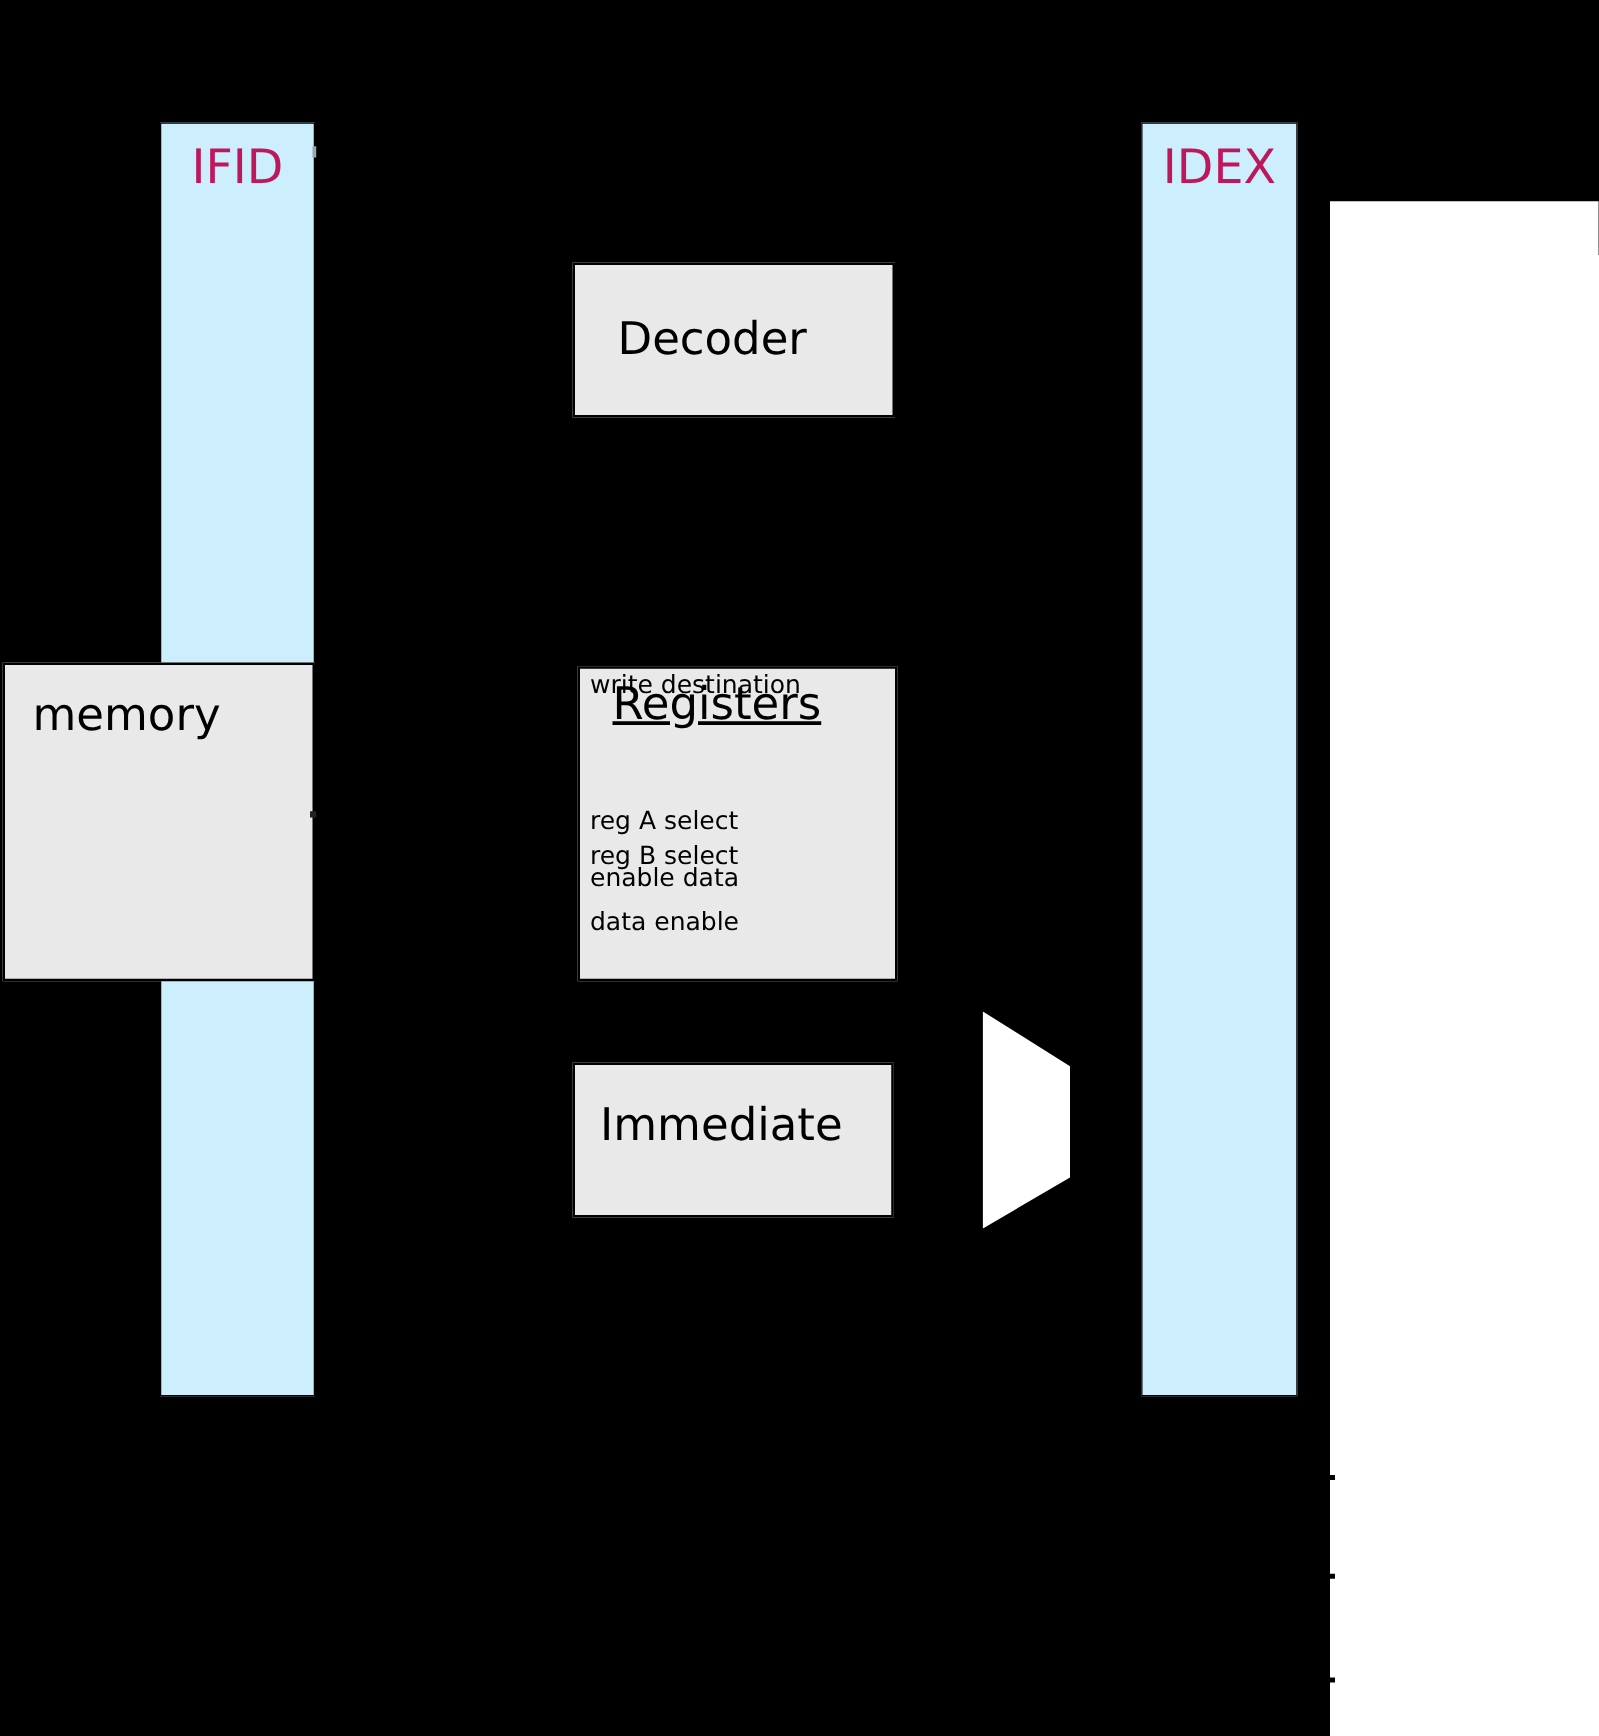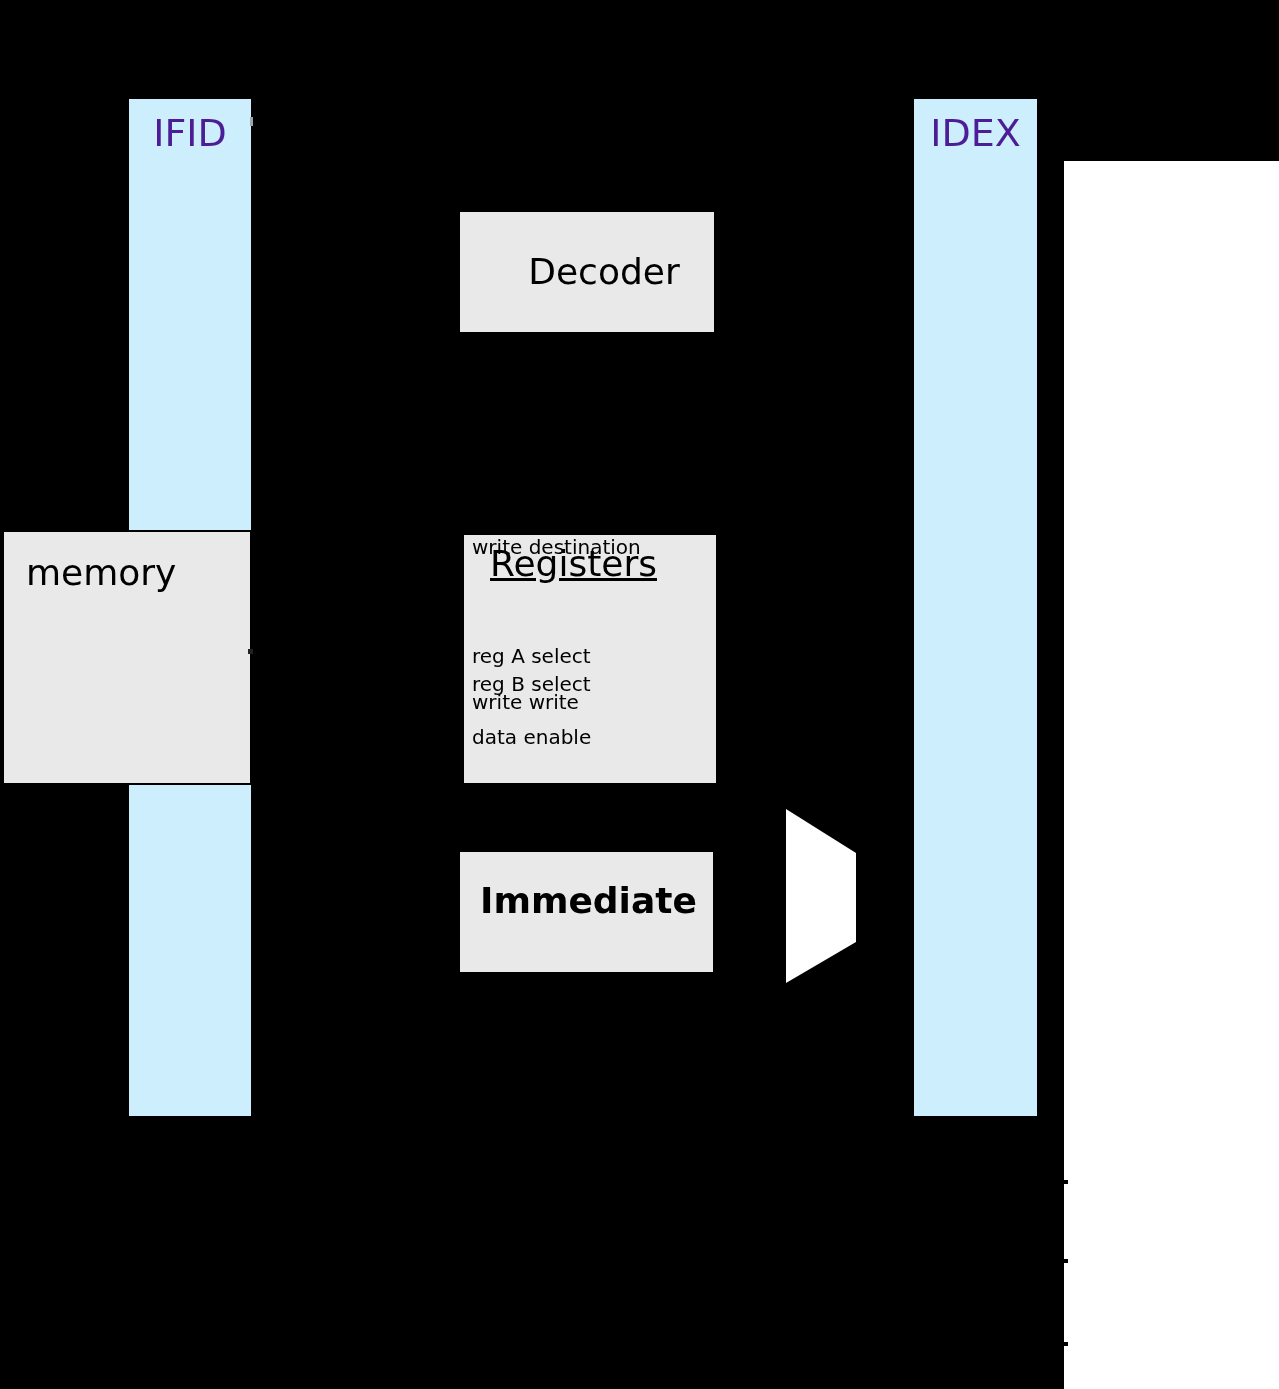--- a/index.html
+++ b/index.html
@@ -31,21 +31,21 @@
     box-sizing: border-box;
     text-align: center;
   }
   .pipe-bar.ifid { left: 128px; top: 98px; width: 124px; height: 1019px; }
   .pipe-bar.idex { left: 913px; top: 98px; width: 125px; height: 1019px; }
   .pipe-bar .bar-label {
     display: inline-block;
     margin-top: 13px;
     font-size: 38px;
     line-height: 1.15;
-    color: #4c1d95;
+    color: #be185d;
   }
 
   
   .block {
     background: #e9e9e9;
     border: 2px solid #000000;
     box-sizing: border-box;
   }
   .block-title {
     font-size: 36px;
@@ -55,21 +55,20 @@
 
   .block.instruction-memory {
     left: 2px; top: 530px; width: 250px; height: 255px;
     padding: 18px 0 0 22px;
   }
 
   .block.decoder {
     left: 458px; top: 210px; width: 258px; height: 124px;
     display: flex; align-items: center;
     padding-left: 34px;
-    justify-content: center;
   }
 
   .block.registers {
     left: 462px; top: 533px; width: 256px; height: 252px;
   }
   .block.registers .block-title {
     position: absolute; left: 26px; top: 6px; text-decoration: underline;
   }
   .port-label {
     position: absolute;
@@ -81,21 +80,20 @@
   }
   .port-label:nth-of-type(1) { top: 84px; }
   .port-label:nth-of-type(2) { top: 109px; text-align: right; }
   .port-label:nth-of-type(3) { top: 137px; }
   .port-label:nth-of-type(4) { top: 155px; }
   .port-label:nth-of-type(5) { top: 190px; }
 
   .block.immediate {
     left: 458px; top: 850px; width: 257px; height: 124px;
     padding: 26px 0 0 20px;
-    font-weight: bold;
   }
 
   
   .mux {
     left: 786px; top: 809px; width: 70px; height: 174px;
     background: #ffffff;
     clip-path: polygon(0% 0%, 100% 25.3%, 100% 76.4%, 0% 100%);
   }
 
   
@@ -124,21 +122,21 @@
 </div>
 
 <div class="abs block decoder">
   <span class="block-title">Decoder</span>
 </div>
 
 <div class="abs block registers">
   <span class="block-title">Registers</span>
   <span class="port-label">reg A select</span>
   <span class="port-label">reg B select</span>
-  <span class="port-label">write write</span>
+  <span class="port-label">enable data</span>
   <span class="port-label">data enable</span>
   <span class="port-label">write destination</span>
 </div>
 
 <div class="abs block immediate">
   <span class="block-title">Immediate</span>
 </div>
 
 <div class="abs mux"></div>
 

